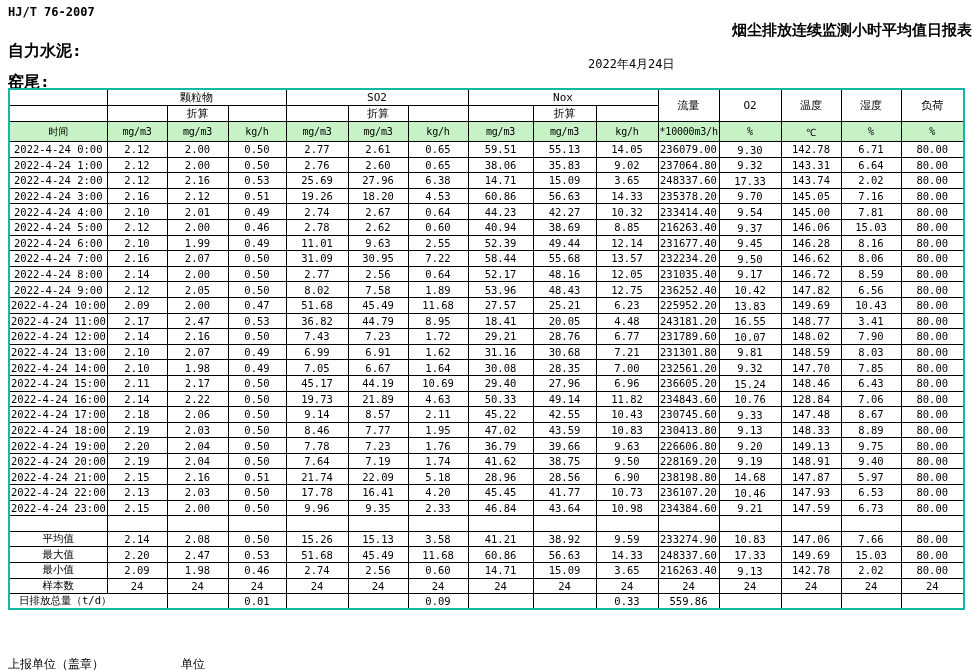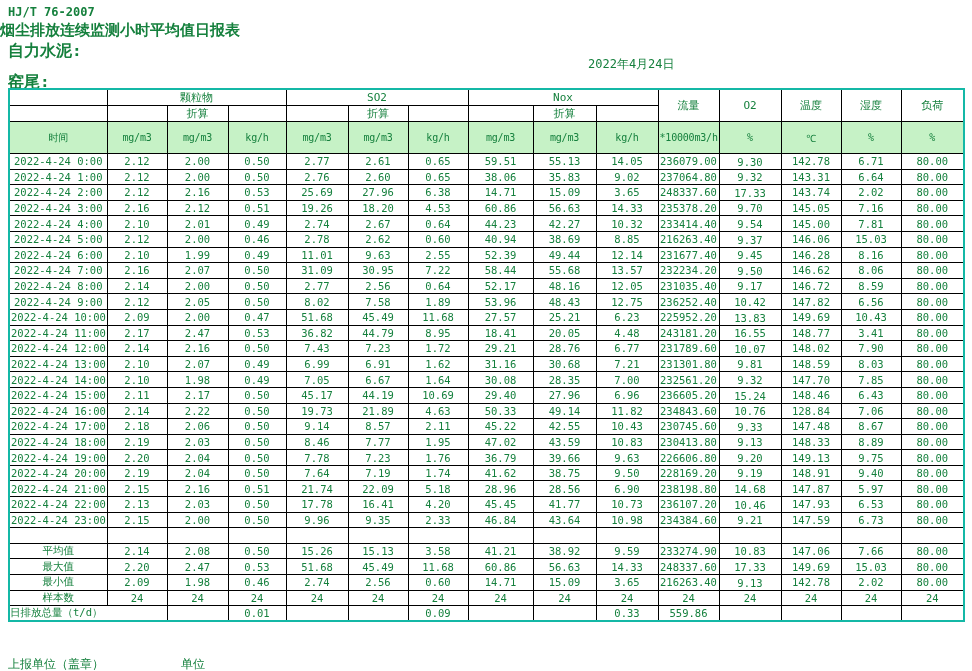--- a/index.html
+++ b/index.html
@@ -1,44 +1,44 @@
 <!DOCTYPE html>
 <html><head>
 <meta charset="utf-8">
 <style>
   * { box-sizing: border-box; }
   html, body { margin: 0; padding: 0; background: #ffffff; }
   .page {
     position: relative; width: 972px; height: 671px; background: #fff;
-    font-family: "DejaVu Sans Mono", "Liberation Mono", monospace; color: #15803d;
+    font-family: "DejaVu Sans Mono", "Liberation Mono", monospace; color: #000000;
     overflow: hidden;
   }
   .hdr-std   { position: absolute; left: 8px;  top: 5px;  font-size: 12px; font-weight: bold; }
-  .hdr-title { position: absolute; left: 0;    top: 21px; width: 100%; text-align: left;
+  .hdr-title { position: absolute; left: 0;    top: 21px; width: 100%; text-align: right;
                font-size: 15px; font-weight: bold; font-family: "DejaVu Sans", "Liberation Sans", sans-serif; }
   .hdr-company { position: absolute; left: 8px; top: 41px; font-size: 16px; font-weight: bold; }
   .hdr-kiln    { position: absolute; left: 8px; top: 72px; font-size: 16px; font-weight: bold; text-decoration: underline; }
   .hdr-date    { position: absolute; left: 588px; top: 56px; font-size: 12px; }
 
   table.report {
     position: absolute; left: 8px; top: 88px; width: 955px;
     border-collapse: collapse; table-layout: fixed;
     border: 2px solid #14b8a6;
   }
   .report td {
     border: 1px solid #000; padding: 0 1px; height: 15.6px;
     font-size: 10.5px; text-align: center; vertical-align: middle;
     white-space: nowrap; overflow: hidden;
   }
   .report thead td { font-size: 11px; height: 16px; }
   .report tr.unit-row td {
-    background: #c6f2c6; height: 32px; font-size: 10px; letter-spacing: -0.2px;
+    background: #c6f2c6; height: 20px; font-size: 10px; letter-spacing: -0.2px;
   }
   .report td.o2cell { vertical-align: bottom; padding-bottom: 1px; }
-  .report td.total-label { text-align: left; padding-left: 0; }
+  .report td.total-label { text-align: left; padding-left: 9px; }
   .footer-note1 { position: absolute; left: 8px; top: 642px; font-size: 12px; }
   .footer-note2 { position: absolute; left: 8px; top: 656px; font-size: 12px; }
   .footer-unit  { position: absolute; left: 181px; top: 656px; font-size: 12px; }
 </style>
 </head>
 <body>
 
 <div class="page">
   <div class="hdr-std">HJ/T 76-2007</div>
   <div class="hdr-title">烟尘排放连续监测小时平均值日报表</div>

